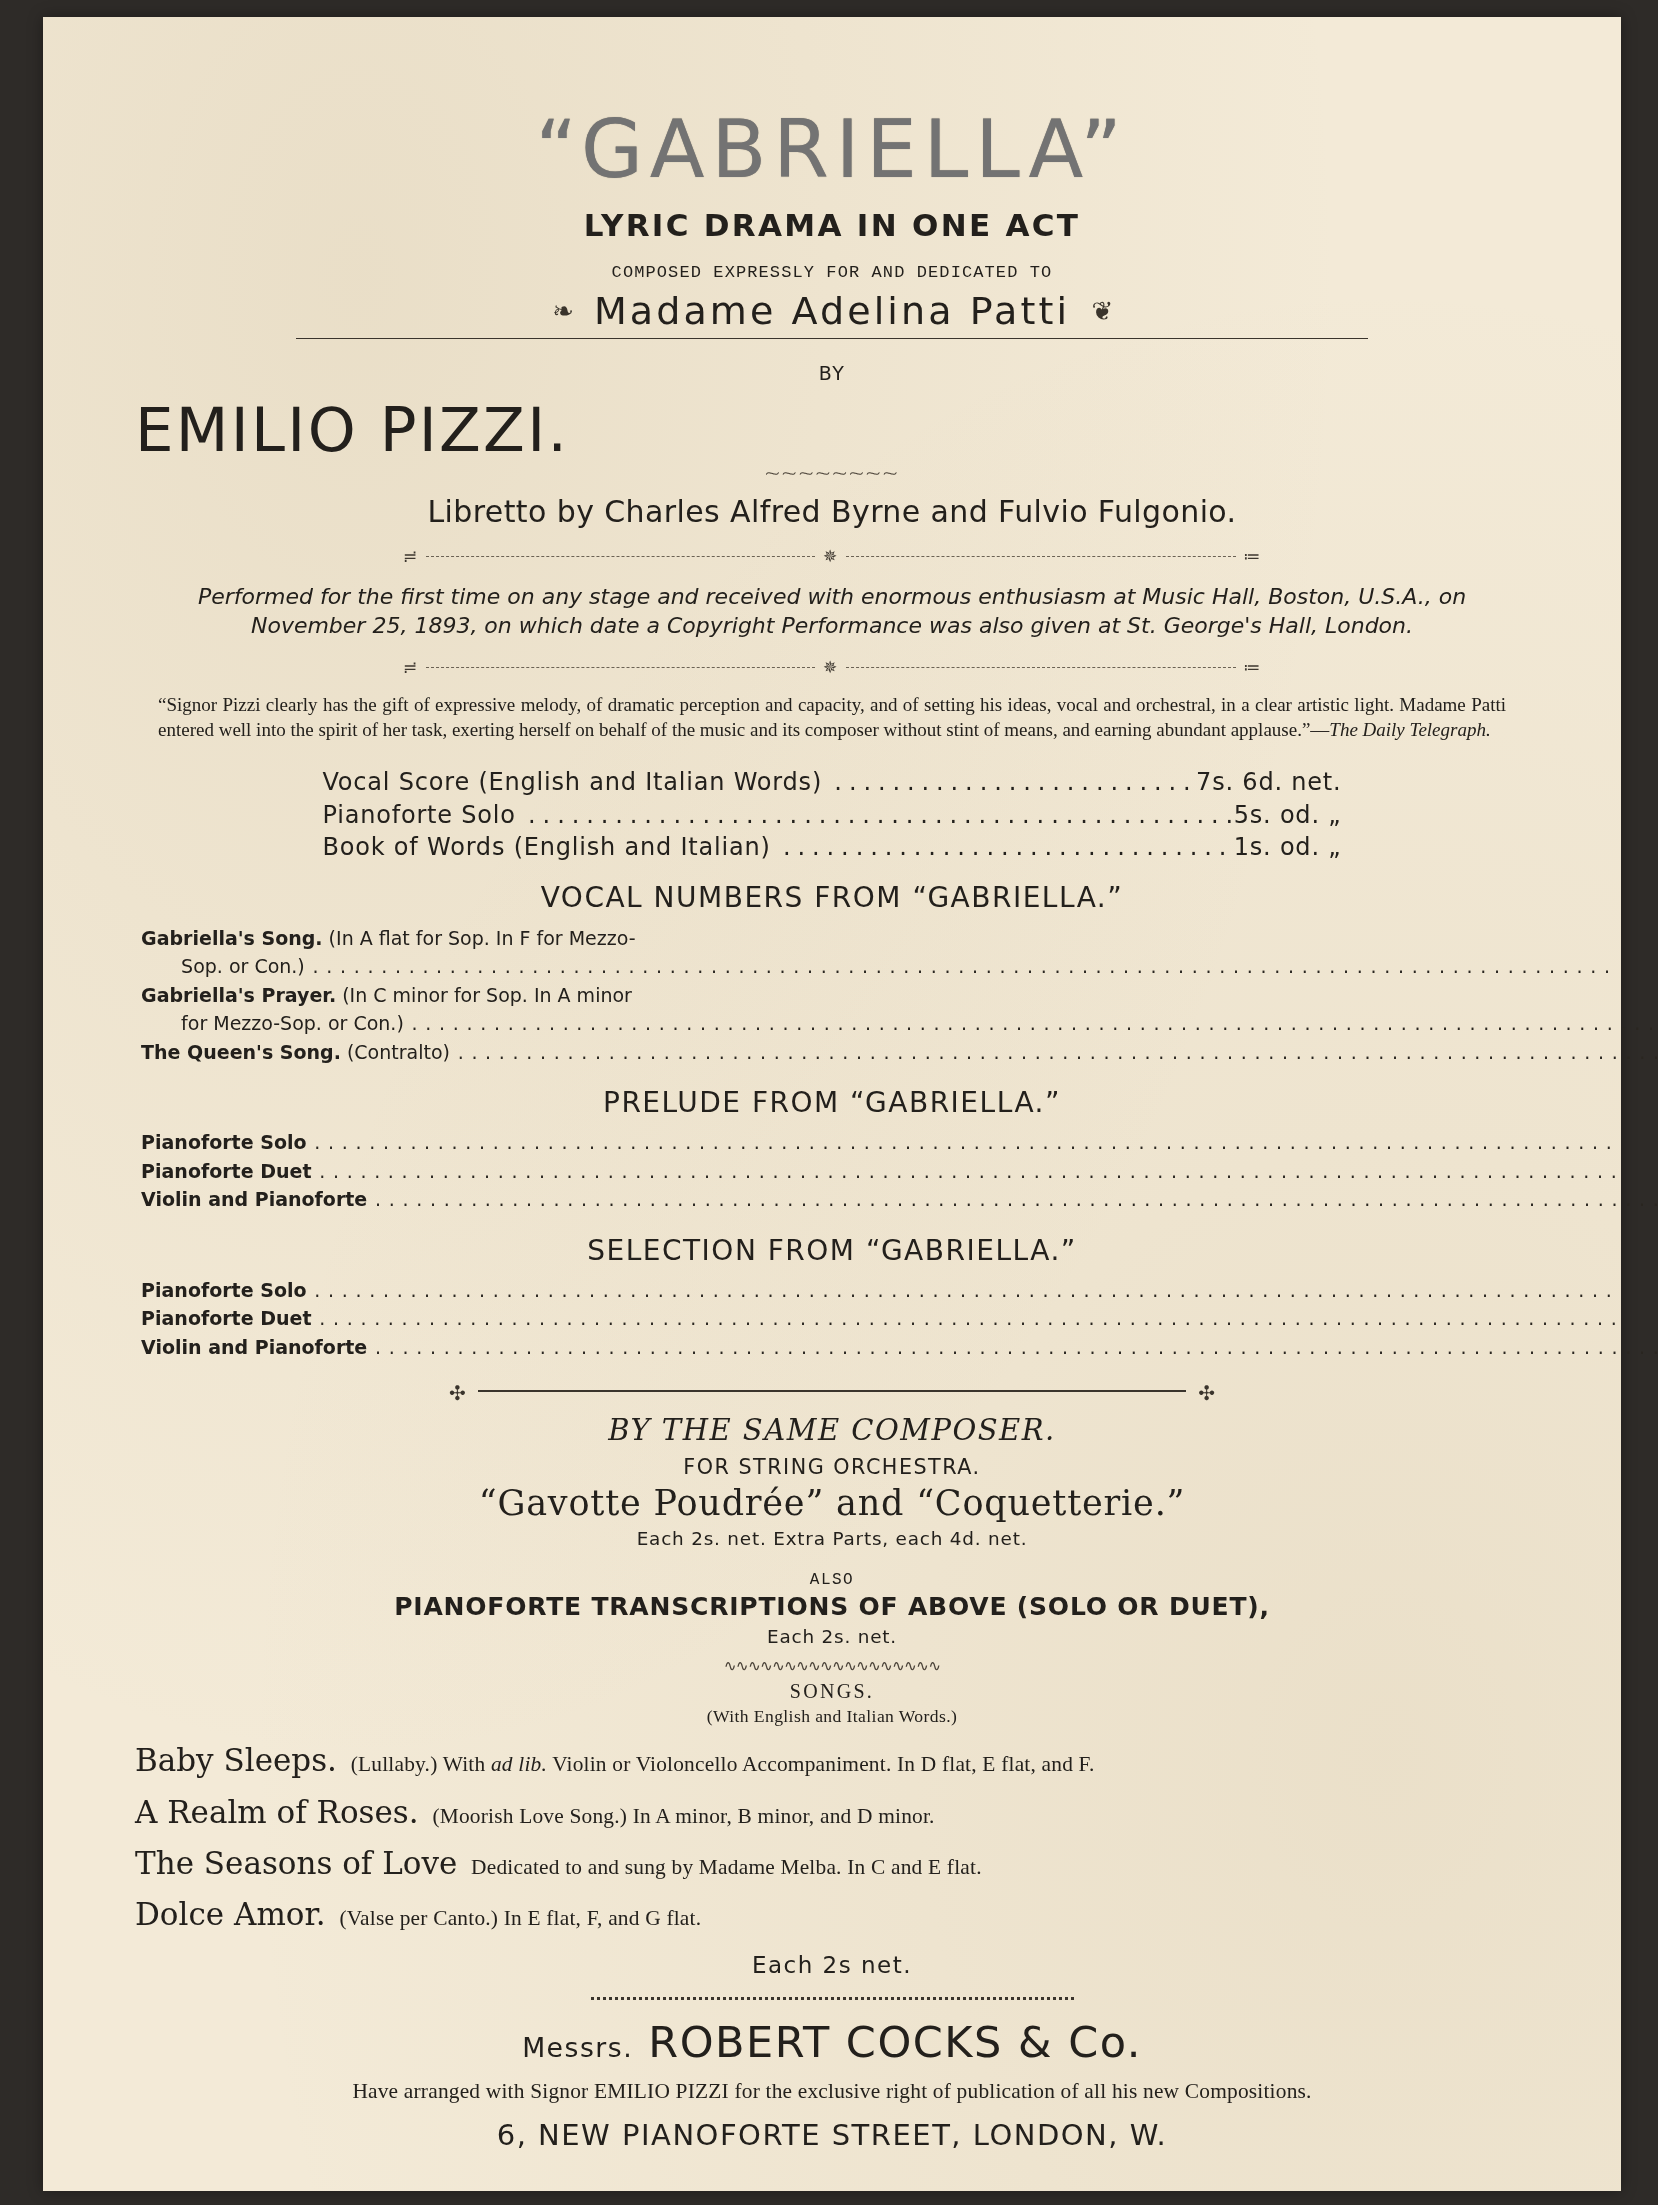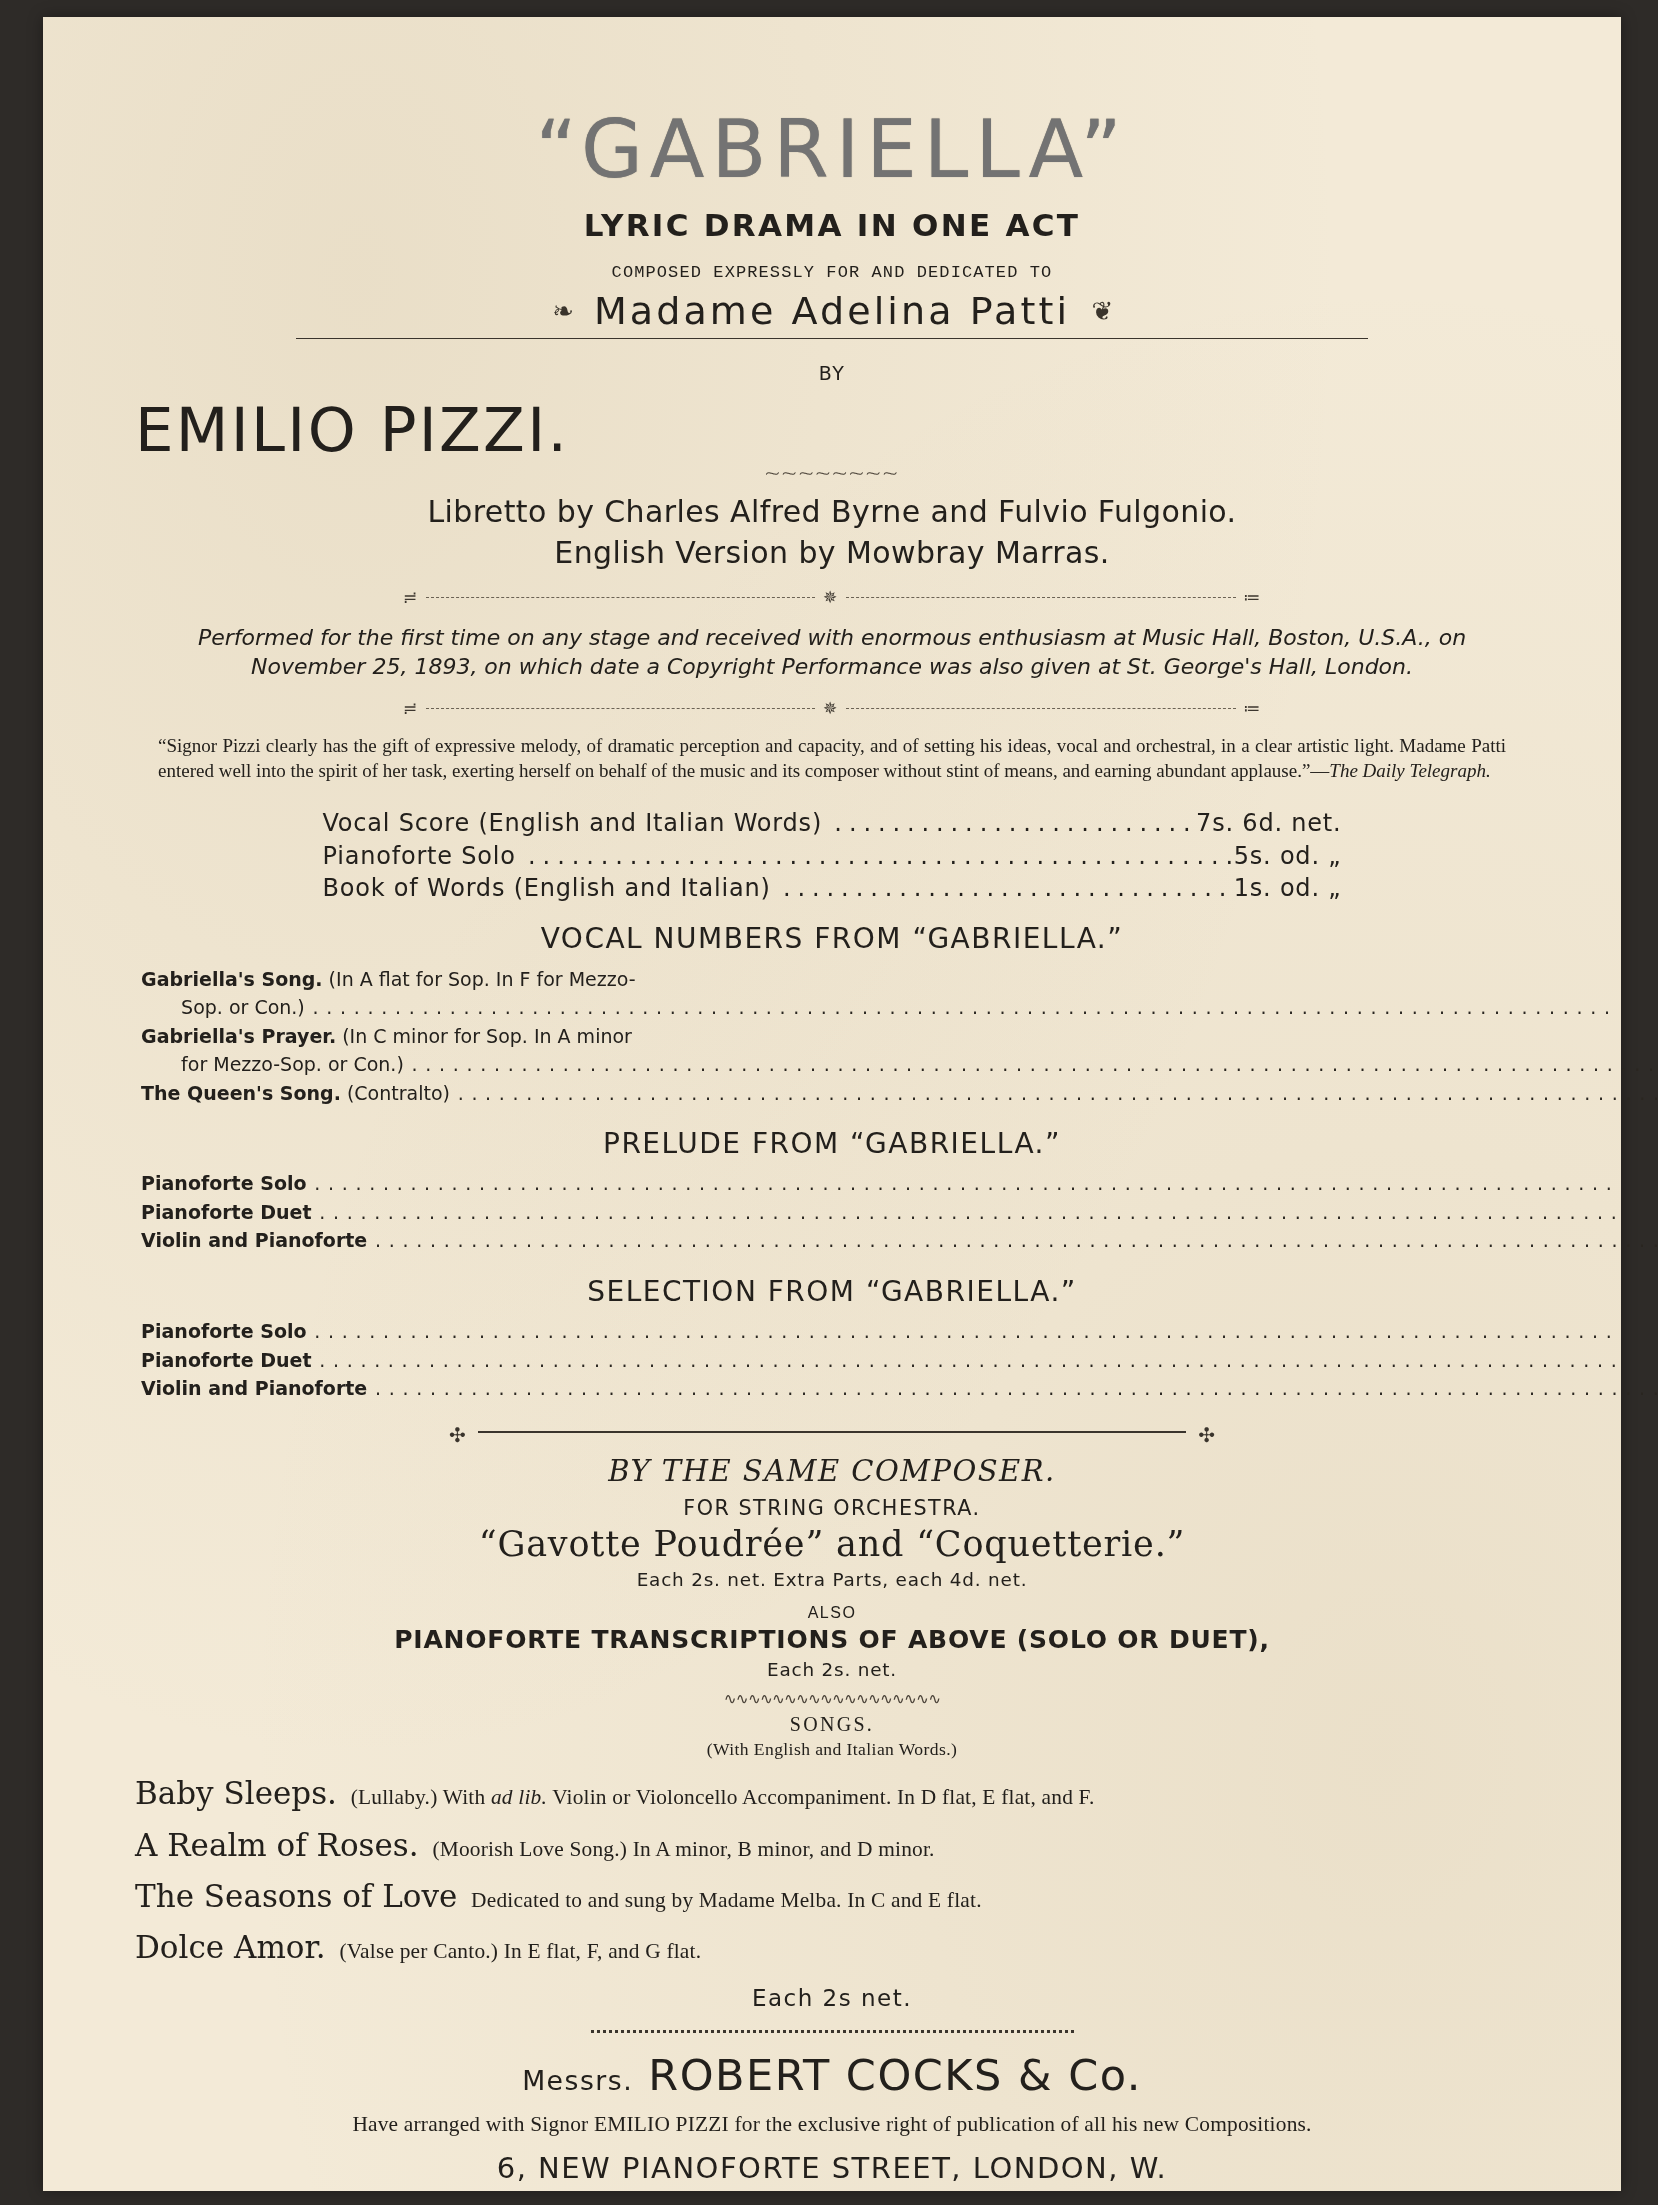--- a/index.html
+++ b/index.html
@@ -257,24 +257,24 @@
   }
   .each-line {
     text-align: center;
     font-family: "DejaVu Sans", sans-serif;
     font-size: 18.4px;
     letter-spacing: 0.8px;
     margin-top: 4.6px;
   }
   .also {
     text-align: center;
-    font-family: Liberation Sans, sans-serif;
+    font-family: Liberation Mono, monospace;
     font-size: 16px;
     letter-spacing: 1.5px;
-    margin-top: 14px;
+    margin-top: 22px;
   }
   .transcriptions {
     text-align: center;
     font-family: "DejaVu Sans", sans-serif;
     font-weight: bold;
     font-size: 25px;
     letter-spacing: 0.8px;
     margin-top: 3.1px;
   }
   .wave {
@@ -361,21 +361,20 @@
       <span class="dedicatee">Madame Adelina Patti</span>
       <span class="flourish">❦</span>
     </div>
     <div class="rule-wide"></div>
 
     <div class="by">BY</div>
     <div class="composer">EMILIO PIZZI.</div>
     <div class="swash">⁓⁓⁓⁓⁓⁓⁓⁓</div>
 
     <div class="libretto">Libretto by Charles Alfred Byrne and Fulvio Fulgonio.</div>
-    <div class="english-version">English Version by Mowbray Marras.</div>
 
     <div class="orn-rule">
       <span class="knot">≓</span>
       <span class="seg"></span>
       <span class="knot">✵</span>
       <span class="seg"></span>
       <span class="knot">≔</span>
     </div>
 
     <div class="performed">Performed for the first time on any stage and received with enormous enthusiasm at Music Hall, Boston, U.S.A., on November 25, 1893, on which date a Copyright Performance was also given at St. George's Hall, London.</div>

